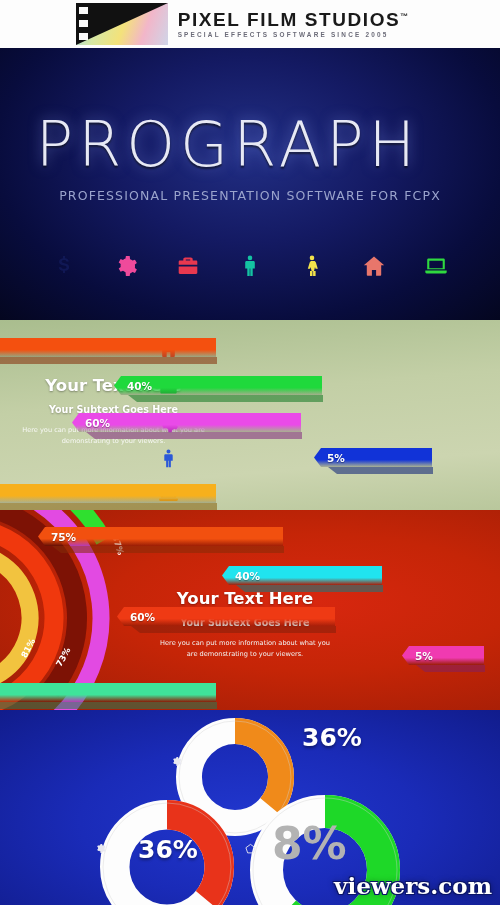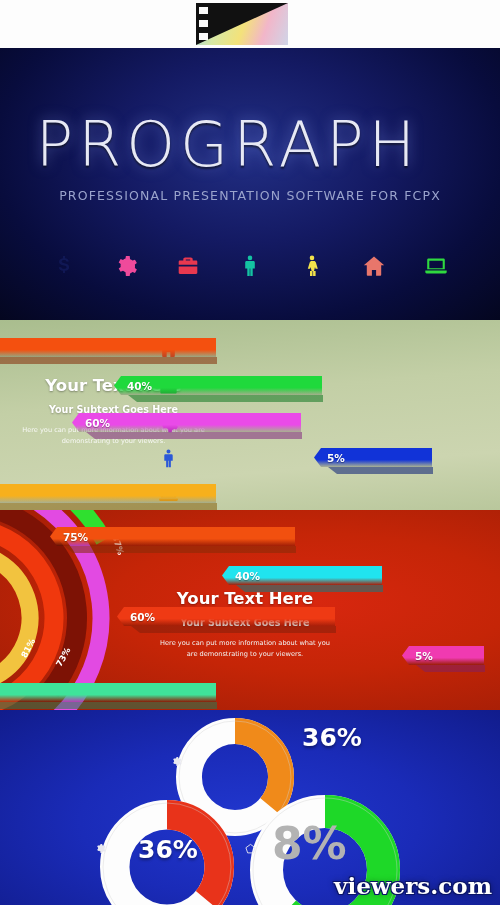--- a/index.html
+++ b/index.html
@@ -94,20 +94,24 @@
 
   <div class="brandbar">
     <div class="brand-inner">
       <div class="filmlogo">
         <div class="strip"></div>
           <div class="tri"></div>
         <div class="perf p1"></div>
           <div class="perf p2"></div>
           <div class="perf p3"></div>
       </div>
+      <div class="brand-txt">
+        <div class="brand-name"><span>PIXEL FILM STUDIOS</span><span class="tm">™</span></div>
+        <div class="brand-sub">SPECIAL EFFECTS SOFTWARE SINCE 2005</div>
+      </div>
     </div>
   </div>
 
   <div class="p1">
     <div class="title">PROGRAPH</div>
     <div class="subtitle">PROFESSIONAL PRESENTATION SOFTWARE FOR FCPX</div>
     <div class="iconrow" id="hero-icons">
         <div class="hicon" style="opacity: 0.38;">
           <svg width="24" height="24" viewBox="0 0 24 24" fill="#1d2a7a">
             <path d="M11 2h2v2.2c2.2.2 3.6 1.4 3.8 3.2h-2.4c-.2-.9-1-1.4-2.4-1.4-1.5 0-2.4.6-2.4 1.5 0 .8.6 1.2 2.6 1.7l1 .25c2.6.6 3.9 1.7 3.9 3.7 0 2.1-1.5 3.4-4.1 3.7V19h-2v-2.15c-2.5-.25-4-1.6-4.2-3.6h2.5c.2 1 1.1 1.6 2.7 1.6 1.7 0 2.6-.6 2.6-1.6 0-.8-.6-1.25-2.5-1.7l-1.1-.26C8.4 10.7 7.1 9.7 7.1 7.8 7.1 5.8 8.5 4.5 11 4.2z"></path>
@@ -214,21 +218,21 @@
           <path d="M 55.05191129270003 71.9380974729441 A 137 137 0 1 1 193.1432996971545 292.9305144998115" stroke="#e24ae2" stroke-width="17" fill="none"></path>
           <path d="M 37.432889100963536 57.15398245015368 A 160 160 0 0 1 299.9391531423033 82.43046076058607" stroke="#2fe02f" stroke-width="17" fill="none"></path>
         </svg><div class="arclabel" style="left: 210px; top: 183px; transform: rotate(-62deg);">81%</div><div class="arclabel" style="left: 245px; top: 192px; transform: rotate(-60deg);">73%</div><div class="arclabel" style="left: 300px; top: 80px; transform: rotate(72deg);">37%</div></div>
     <div class="tblock">
       <div class="t-head">Your Text Here</div>
       <div class="t-sub">Your Subtext Goes Here</div>
       <div class="t-body">Here you can put more information about what you are demonstrating to your viewers.</div>
     </div>
   </div>
   <div id="red-bars">
-      <div class="bar" style="position: absolute; left: 50px; top: 527px; width: 245px; text-align: center;">
+      <div class="bar" style="position: absolute; left: 38px; top: 527px; width: 245px; text-align: center;">
         <div class="shadow" style="background:#f2500f"></div>
         <div class="body" style="background:linear-gradient(180deg,#f2500f 0%,#f2500f 62%,rgba(0,0,0,.2) 100%)"></div>
         <div class="lbl">75%</div>
       </div>
       <div class="bar" style="position: absolute; left: 222px; top: 566px; width: 160px;">
         <div class="shadow" style="background:#20e4ef"></div>
         <div class="body" style="background:linear-gradient(180deg,#20e4ef 0%,#20e4ef 62%,rgba(0,0,0,.2) 100%)"></div>
         <div class="lbl">40%</div>
       </div>
       <div class="bar" style="position: absolute; left: 117px; top: 607px; width: 218px;">

